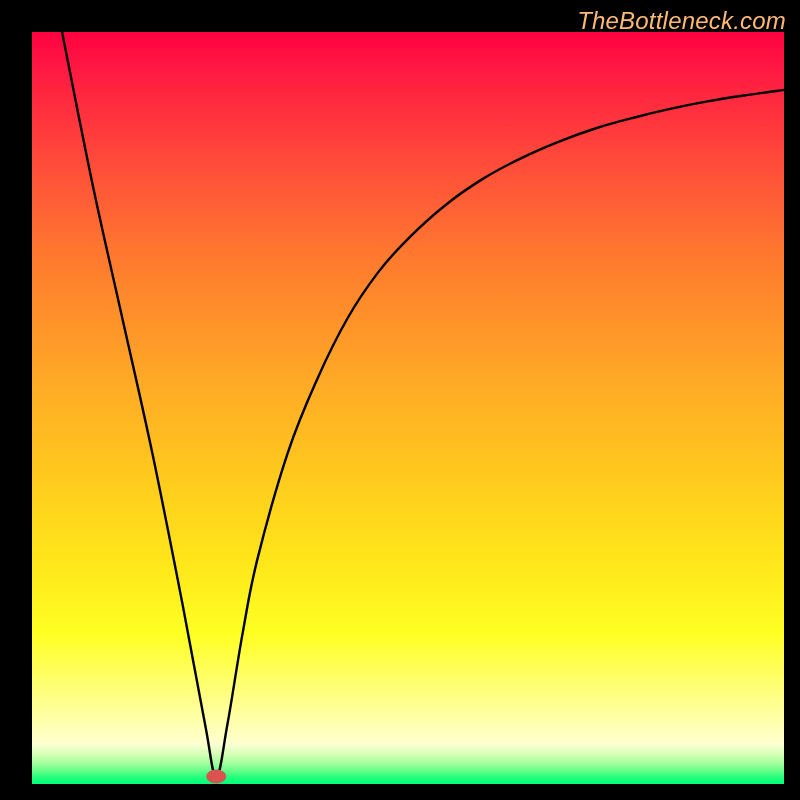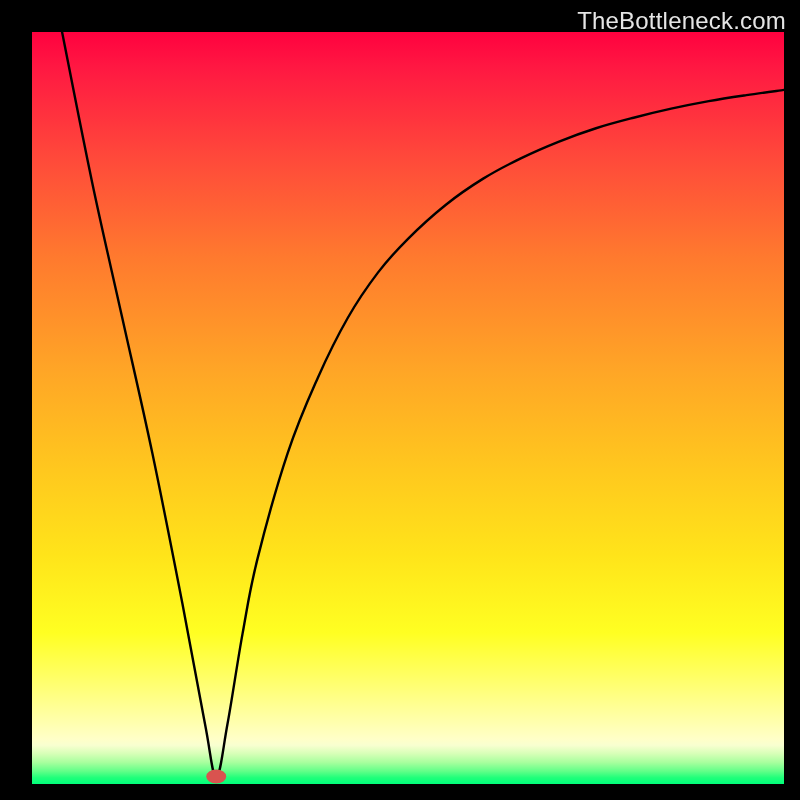--- a/index.html
+++ b/index.html
@@ -79,24 +79,25 @@
   }
   .marker {
     fill: #d9534f;
     stroke: none;
     shape-rendering: geometricPrecision;
   }
   .watermark {
     position: absolute;
     top: 7px;
     right: 14px;
-    color: #e5e5e5;
+    color: #fdba74;
     font-size: 24px;
     letter-spacing: 0.2px;
     font-weight: 400;
+    font-style: italic;
   }
 </style>
 </head>
 <body>
 
 <div class="frame">
 
   <div class="watermark">TheBottleneck.com</div>
 
   <div class="plot-area">

